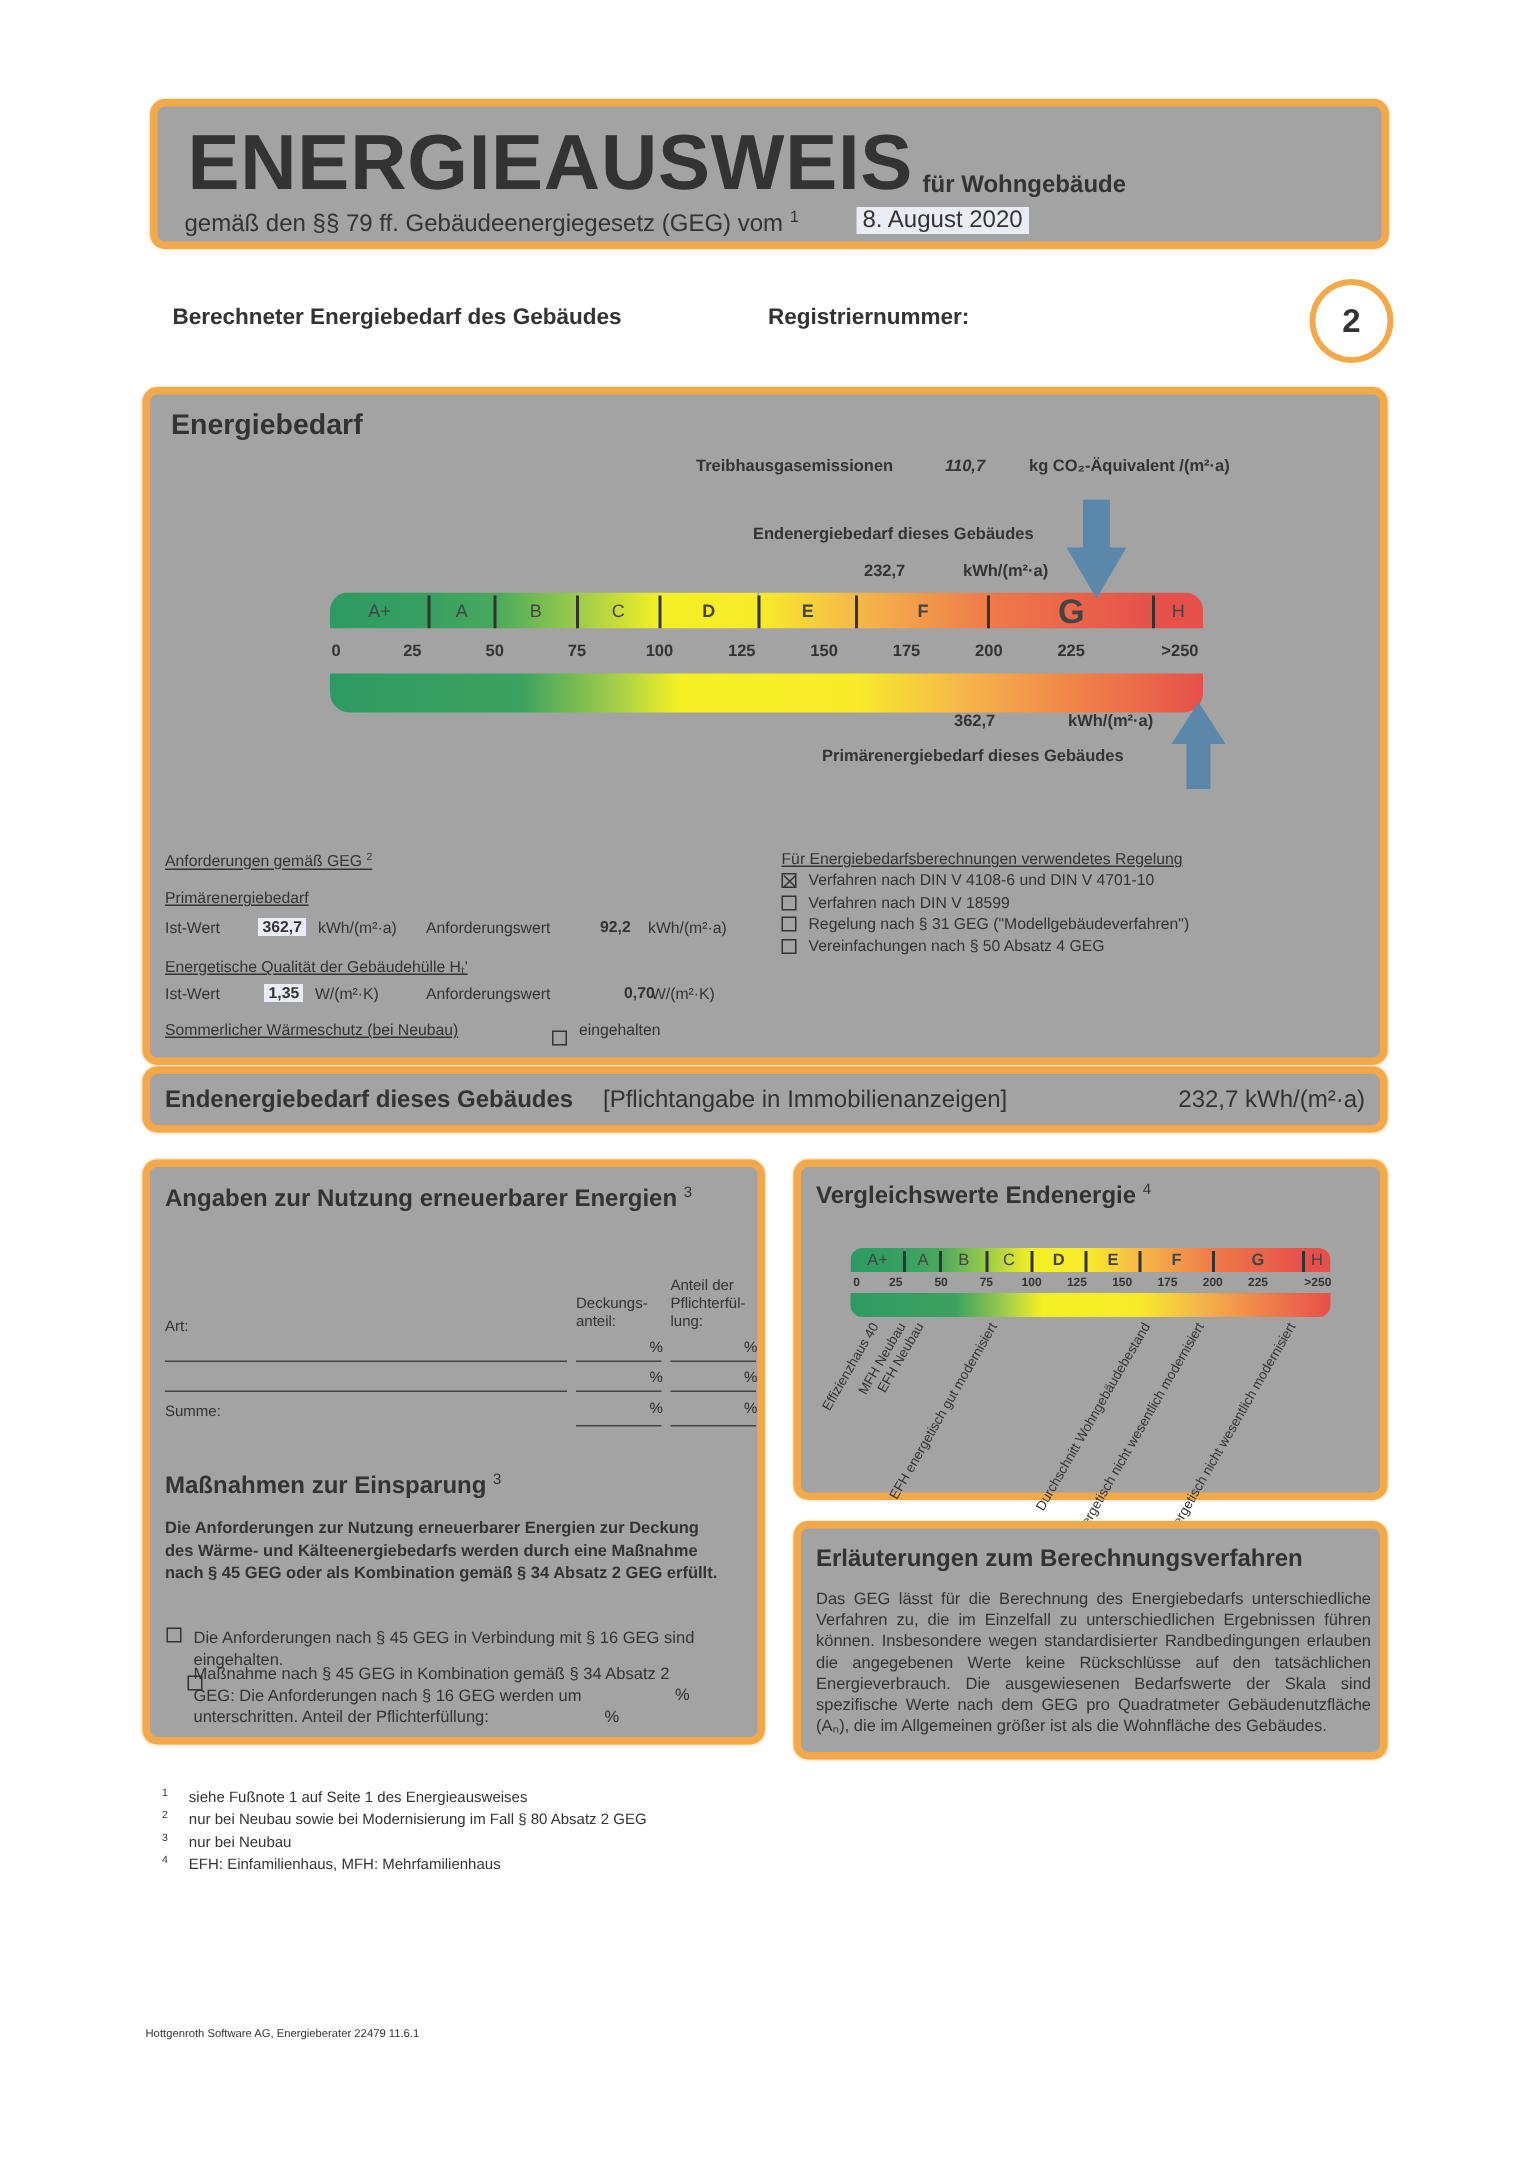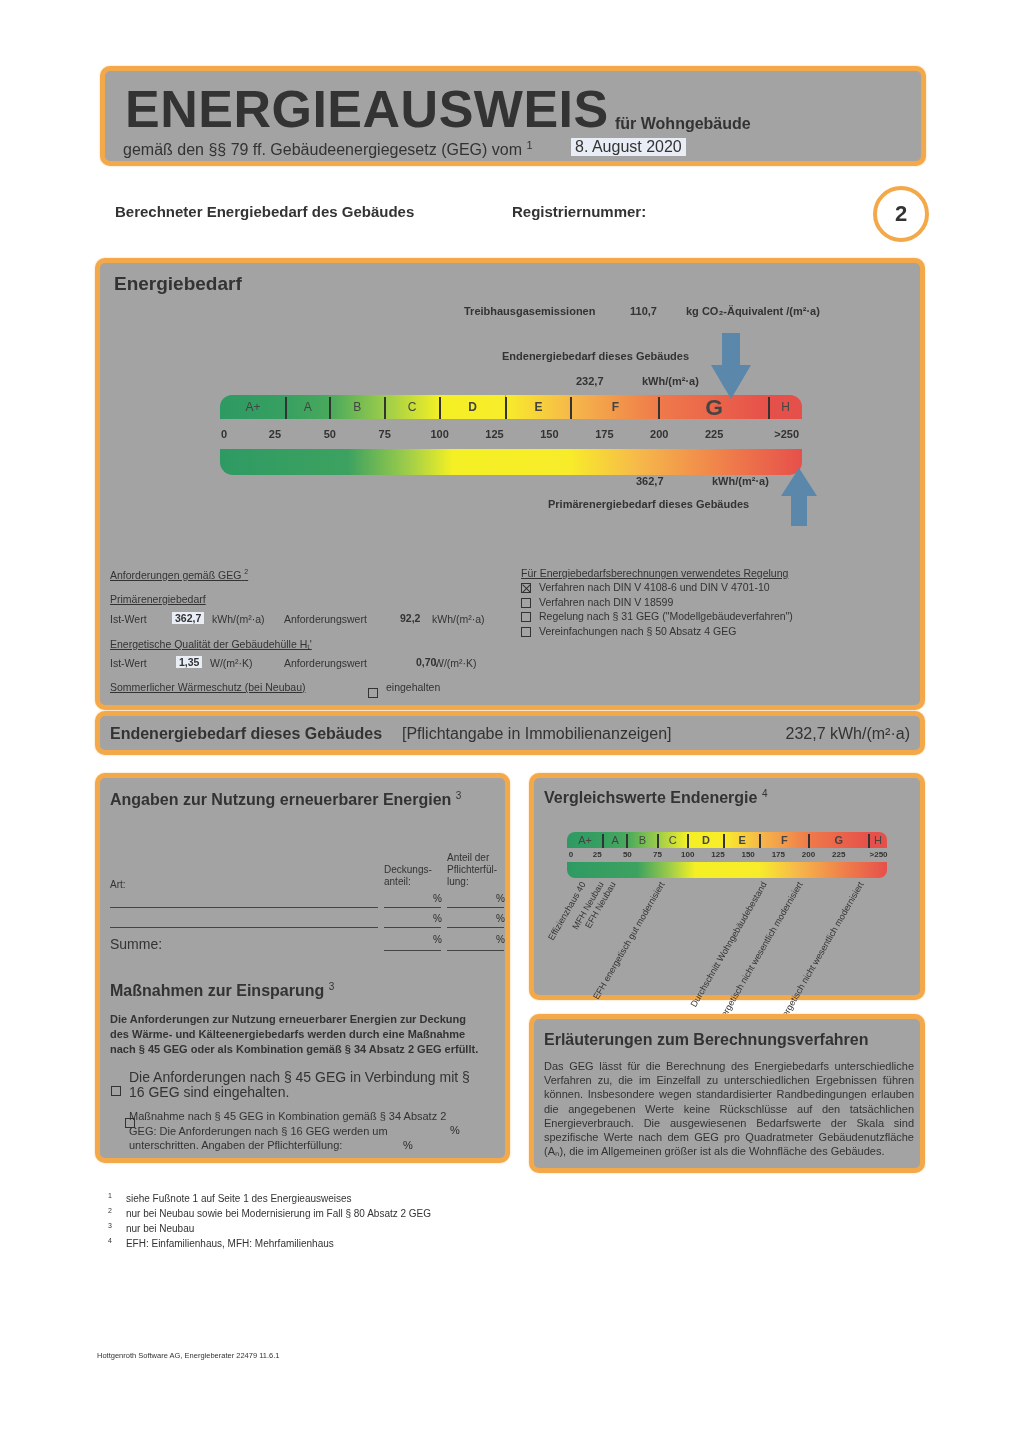--- a/index.html
+++ b/index.html
@@ -64,21 +64,21 @@
 </div>
 
 <div class="abs" id="sec-title">Berechneter Energiebedarf des Gebäudes</div>
 <div class="abs" id="reg-label">Registriernummer:</div>
 <div class="abs" id="page-circle">2</div>
 
 <div class="box" id="energy-box">
   <div class="abs" id="energy-title">Energiebedarf</div>
 
   <div class="abs sm" style="left:364px; top:42px;">Treibhausgasemissionen</div>
-  <div class="abs sm" style="left:530px; top:42px;">110,7</div>
+  <div class="abs sm" style="left:530px; top:42px;font-style:italic;">110,7</div>
   <div class="abs sm" style="left:586px; top:42px;">kg CO₂-Äquivalent /(m²·a)</div>
 
   <div class="abs sm" style="left:402px; top:87px;">Endenergiebedarf dieses Gebäudes</div>
   <div class="abs sm" style="left:476px; top:112px;">232,7</div>
   <div class="abs sm" style="left:542px; top:112px;">kWh/(m²·a)</div>
 
   
   <div class="abs" id="main-scale" style="left:120px; top:132px; width:582px; height:80px;">
       <div style="position: absolute; left: 0px; top: 0px; width: 582px; height: 24px; border-radius: 12px 12px 0px 0px; overflow: hidden;">
         <div class="scale-seg" style="left: 0px; top: 0px; width: 65.8868px; height: 24px; background: linear-gradient(to right, rgb(46, 154, 99), rgb(55, 160, 97)); font-size: 12px; font-weight: normal;">A+</div>
@@ -178,34 +178,34 @@
       <div style="position: absolute; left: 10px; top: 129px; width: 268px; height: 1px; background: rgb(68, 68, 68);"></div>
       <div style="position: absolute; left: 284px; top: 129px; width: 57px; height: 1px; background: rgb(68, 68, 68);"></div>
       <div style="position: absolute; left: 347px; top: 129px; width: 57px; height: 1px; background: rgb(68, 68, 68);"></div>
       <div style="position: absolute; left: 333px; top: 135px; font-size: 10px;">%</div>
       <div style="position: absolute; left: 396px; top: 135px; font-size: 10px;">%</div>
       <div style="position: absolute; left: 10px; top: 149px; width: 268px; height: 1px; background: rgb(68, 68, 68);"></div>
       <div style="position: absolute; left: 284px; top: 149px; width: 57px; height: 1px; background: rgb(68, 68, 68);"></div>
       <div style="position: absolute; left: 347px; top: 149px; width: 57px; height: 1px; background: rgb(68, 68, 68);"></div>
     </div>
 
-  <div class="abs" style="left:10px; top:158px; font-size:14px; color:#333;">Summe:</div>
+  <div class="abs" style="left:10px; top:158px; font-size:10px; color:#333;">Summe:</div>
   <div class="abs" style="left:333px; top:156px; font-size:10px;">%</div>
   <div class="abs" style="left:396px; top:156px; font-size:10px;">%</div>
   <div class="line" style="left:284px; top:172px; width:57px;"></div>
   <div class="line" style="left:347px; top:172px; width:57px;"></div>
 
   <div class="abs h2" style="left:10px; top:203px;"><span>Maßnahmen zur Einsparung</span> <sup>3</sup></div>
   <div class="abs" style="left:10px; top:234px; width:375px; font-size:11px; font-weight:bold; line-height:15px; color:#333;">Die Anforderungen zur Nutzung erneuerbarer Energien zur Deckung des Wärme- und Kälteenergiebedarfs werden durch eine Maßnahme nach § 45 GEG oder als Kombination gemäß § 34 Absatz 2 GEG erfüllt.</div>
   <span class="abs checkbox" style="left:11px; top:303px;"></span>
-  <div class="abs" style="left:29px; top:292px; width:350px; font-size:14px; line-height:15px; color:#333;">Die Anforderungen nach § 45 GEG in Verbindung mit § 16 GEG sind eingehalten.</div>
+  <div class="abs" style="left:29px; top:307px; width:350px; font-size:11px; line-height:15px; color:#333;">Die Anforderungen nach § 45 GEG in Verbindung mit § 16 GEG sind eingehalten.</div>
   <span class="abs checkbox" style="left:11px; top:335px;"></span>
   <div class="abs" style="left:29px; top:331px; width:320px; font-size:11px; line-height:15px; color:#333;">Maßnahme nach § 45 GEG in Kombination gemäß § 34 Absatz 2 GEG: Die Anforderungen nach § 16 GEG werden um</div>
   <div class="abs" style="left:350px; top:346px; font-size:11px;">%</div>
-  <div class="abs" style="left:29px; top:361px; font-size:11px; color:#333;">unterschritten. Angaben der Pflichterfüllung:</div>
+  <div class="abs" style="left:29px; top:361px; font-size:11px; color:#333;">unterschritten. Anteil der Pflichterfüllung:</div>
   <div class="abs" style="left:303px; top:361px; font-size:11px;">%</div>
 </div>
 
 <div class="box" id="compare-box">
   <div class="abs h2" style="left:10px; top:10px;"><span>Vergleichswerte Endenergie</span> <sup>4</sup></div>
   <div class="abs" id="small-scale" style="left:33px; top:54px; width:320px; height:46px;">
       <div style="position: absolute; left: 0px; top: 0px; width: 320px; height: 16px; border-radius: 8px 8px 0px 0px; overflow: hidden;">
         <div class="scale-seg" style="left: 0px; top: 0px; width: 36.2264px; height: 16px; background: linear-gradient(to right, rgb(46, 154, 99), rgb(55, 160, 97)); font-size: 11px; font-weight: normal;">A+</div>
         <div class="scale-seg" style="left: 36.2264px; top: 0px; width: 24.1509px; height: 16px; background: linear-gradient(to right, rgb(55, 160, 97), rgb(73, 169, 92)); font-size: 11px; font-weight: normal;">A</div>
         <div class="tick" style="left: 35.2264px; top: 1.6px; height: 14.4px;"></div>

